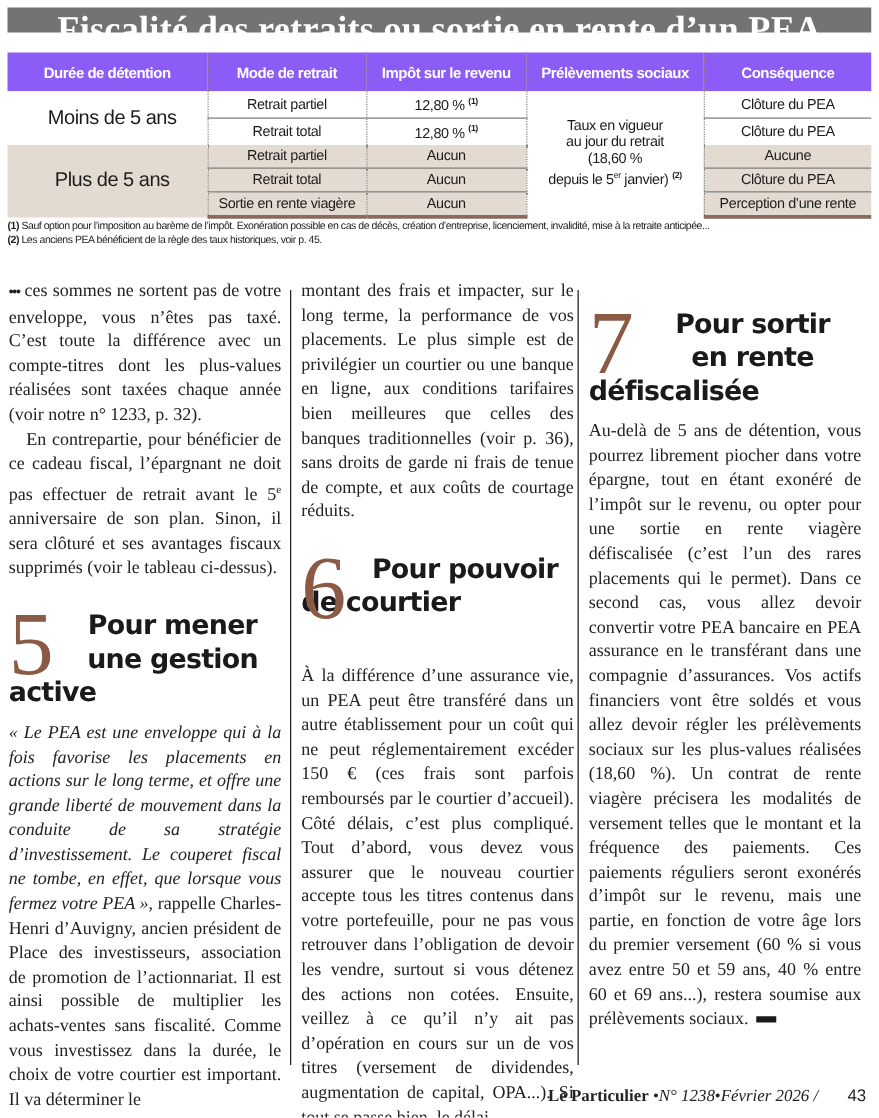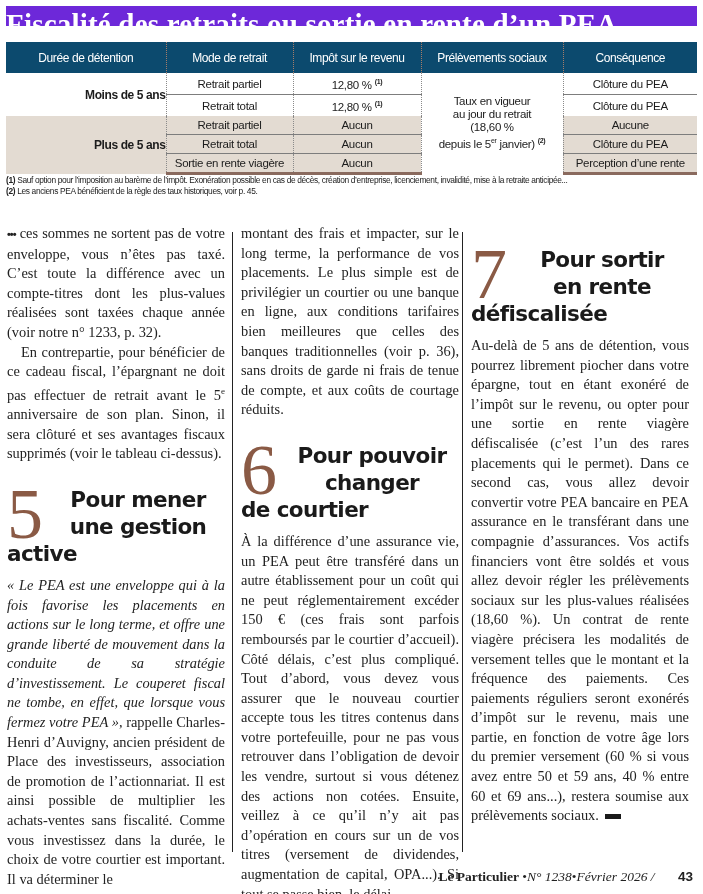--- a/index.html
+++ b/index.html
@@ -1,43 +1,43 @@
 <!DOCTYPE html>
 <html><head>
 <meta charset="utf-8">
 <style>
   html, body { margin: 0; padding: 0; background: #ffffff; }
   body { width: 703px; height: 894px; position: relative; overflow: hidden; color: #1c1c1c; }
 
   
   .banner {
     position: absolute; left: 6px; top: 6px; width: 691px; height: 20px;
-    background: #6d28d9; color: #ffffff;
+    background: #737373; color: #ffffff;
     font-family: "Liberation Serif", "DejaVu Serif", serif; font-weight: bold;
-    font-size: 29px; line-height: 36px; letter-spacing: 0.2px;
+    font-size: 29px; line-height: 36px; text-align: center; letter-spacing: 0.2px;
     white-space: nowrap;
   }
 
   
   .tbl {
     position: absolute; left: 6px; top: 42px; width: 691px;
     border-collapse: collapse; table-layout: fixed;
     font-family: "Liberation Sans", "DejaVu Sans", sans-serif; font-size: 11.5px;
   }
   .tbl th {
-    background: #0c4a6e; color: #ffffff; font-weight: normal; height: 31px;
+    background: #8b5cf6; color: #ffffff; font-weight: bold; height: 31px;
     font-size: 12px; letter-spacing: -0.4px; padding: 0; text-align: center;
     border-right: 1px dotted #a67c68;
   }
   .tbl th:last-child { border-right: none; }
   .tbl td {
     height: 18px; padding: 0; text-align: center; line-height: 18px;
     border-left: 1px dotted #8a8a8a; letter-spacing: -0.3px;
   }
-  .tbl td.first { border-left: none; text-align: right; padding-left: 8px; font-weight: bold; font-size: 12px; letter-spacing: -0.4px; }
+  .tbl td.first { border-left: none; text-align: center; padding-left: 8px; font-weight: normal; font-size: 16px; letter-spacing: -0.4px; }
   .tbl tr.g1 td { background: #ffffff; }
   .tbl tr.g2 td { background: #e3dbd2; }
   .tbl tr.sep td.c { border-top: 1px solid #7d7d7d; }
   .tbl td.merged { background: #ffffff !important; line-height: 13px; font-size: 11.5px; }
   .tbl tr.last td { border-bottom: 3px solid #8a6a5e; }
   .tbl sup { font-size: 7px; font-weight: bold; vertical-align: 5px; }
 
   .notes {
     position: absolute; left: 6px; top: 175px; width: 691px;
     font-family: "Liberation Sans", "DejaVu Sans", sans-serif; font-size: 8.4px; line-height: 11px;
@@ -73,21 +73,21 @@
   .head-text .l3 { display: block; }
   .italic { font-style: italic; }
   .end-mark { display: inline-block; width: 16px; height: 5px; background: #1a1a1a; vertical-align: middle; margin-left: 6px; }
 
   .footer {
     position: absolute; right: 10px; top: 869px;
     font-family: "Liberation Serif", "DejaVu Serif", serif; font-size: 13.5px; color: #222; white-space: nowrap;
   }
   .footer .brand { font-weight: bold; }
   .footer .issue { font-style: italic; }
-  .footer .page { font-weight: bold; font-family: "Liberation Sans", sans-serif; padding-left: 20px; }
+  .footer .page { font-weight: normal; font-family: "Liberation Sans", sans-serif; padding-left: 20px; }
 </style>
 </head>
 <body>
 
 <div class="banner">Fiscalité des retraits ou sortie en rente d’un PEA</div>
 
 <table class="tbl">
   <colgroup>
     <col style="width:160px">
       <col style="width:127px">
@@ -162,21 +162,20 @@
   </div>
   <p><span class="italic">« Le PEA est une enveloppe qui à la fois favorise les placements en actions sur le long terme, et offre une grande liberté de mouvement dans la conduite de sa stratégie d’investissement. Le couperet fiscal ne tombe, en effet, que lorsque vous fermez votre PEA »</span><span>, rappelle Charles-Henri d’Auvigny, ancien président de Place des investisseurs, association de promotion de l’actionnariat. Il est ainsi possible de multiplier les achats-ventes sans fiscalité. Comme vous investissez dans la durée, le choix de votre courtier est important. Il va déterminer le</span></p>
 </div>
 
 <div class="col" id="col2">
   <p>montant des frais et impacter, sur le long terme, la performance de vos placements. Le plus simple est de privilégier un courtier ou une banque en ligne, aux conditions tarifaires bien meilleures que celles des banques traditionnelles (voir p. 36), sans droits de garde ni frais de tenue de compte, et aux coûts de courtage réduits.</p>
   <div class="section-head">
     <span class="big-num">6</span>
     <div class="head-text">
       <span class="l1">Pour pouvoir</span>
-      <span class="l2">changer</span>
       <span class="l3">de courtier</span>
     </div>
   </div>
   <p>À la différence d’une assurance vie, un PEA peut être transféré dans un autre établissement pour un coût qui ne peut réglementairement excéder 150 € (ces frais sont parfois remboursés par le courtier d’accueil). Côté délais, c’est plus compliqué. Tout d’abord, vous devez vous assurer que le nouveau courtier accepte tous les titres contenus dans votre portefeuille, pour ne pas vous retrouver dans l’obligation de devoir les vendre, surtout si vous détenez des actions non cotées. Ensuite, veillez à ce qu’il n’y ait pas d’opération en cours sur un de vos titres (versement de dividendes, augmentation de capital, OPA...). Si tout se passe bien, le délai</p>
 </div>
 
 <div class="col" id="col3">
   <div class="section-head">
     <span class="big-num">7</span>
     <div class="head-text">

